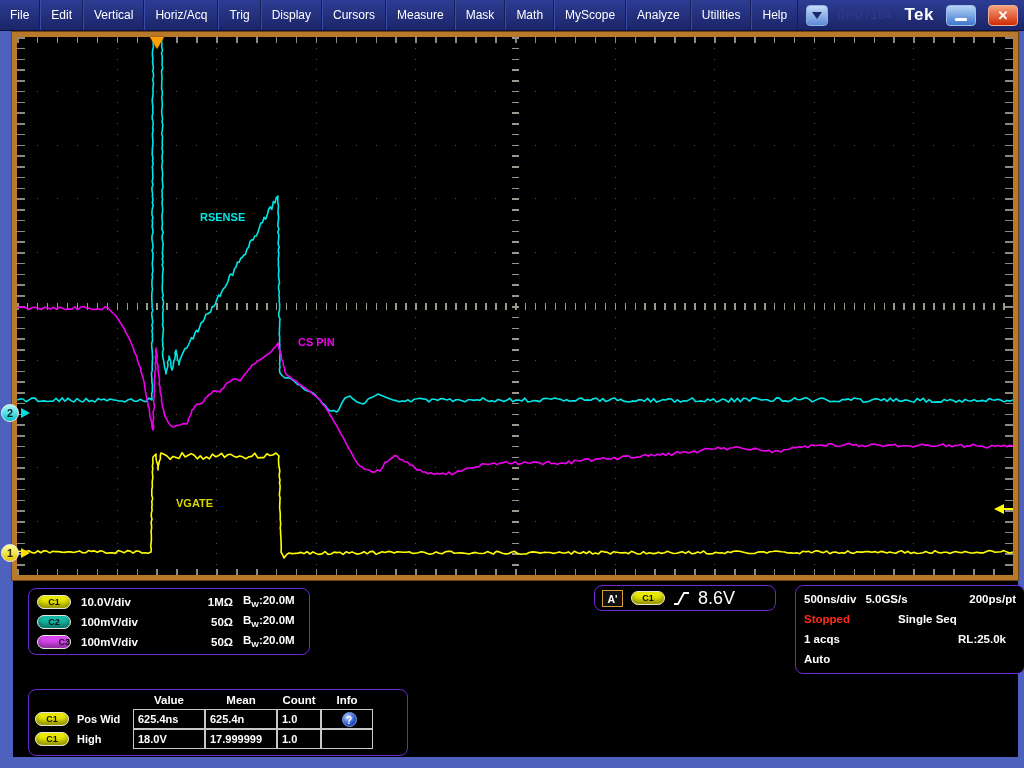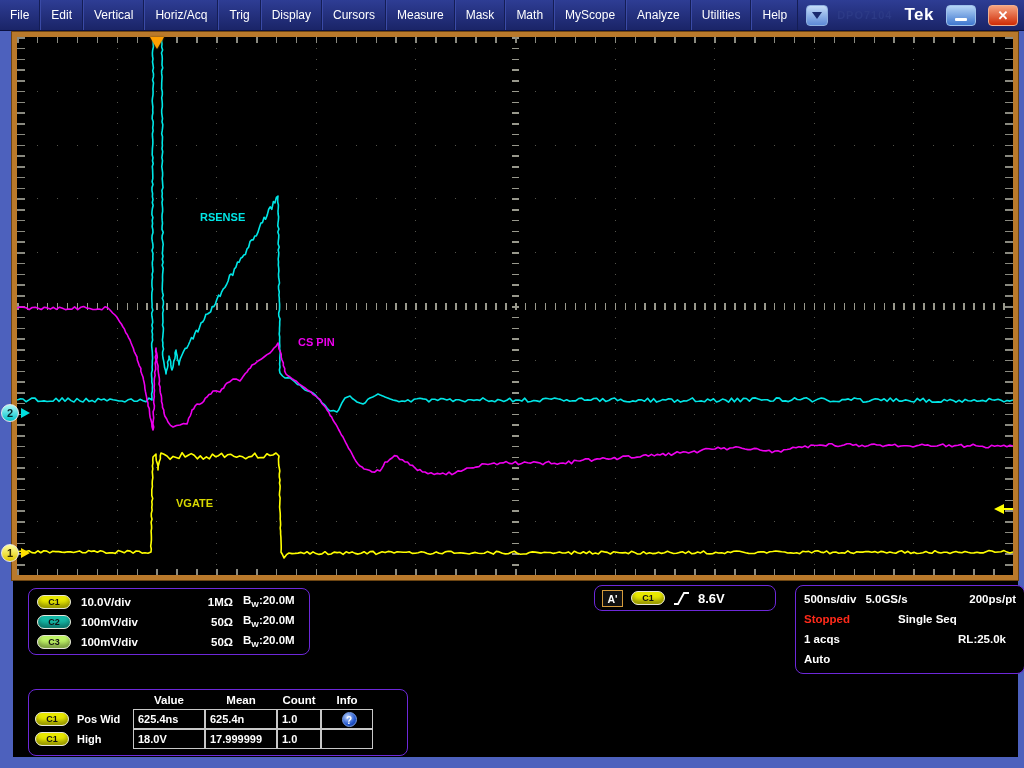--- a/index.html
+++ b/index.html
@@ -77,31 +77,31 @@
     background:#000; z-index:4; }
   .rbox { position:absolute; background:#000; border:1px solid #6d28d9; border-radius:8px; }
   .ch-box { left:15px; top:7px; width:282px; height:67px; padding:3px 8px; }
   .ch-row { display:flex; align-items:center; height:20px; color:#fff;
     font-size:11.5px; font-weight:bold; }
   .badge { display:inline-block; width:34px; height:14px; line-height:13px; border-radius:8px;
     text-align:center; font-size:9px; font-weight:bold; color:#111;
     border:1px solid #e6e6d8; box-shadow:inset 0 -4px 4px rgba(0,0,0,.35); }
   .badge-c1 { background:#e8e800; }
   .badge-c2 { background:#14b8a6; }
-  .badge-c3 { background:#bef264; }
+  .badge-c3 { background:#d946ef;text-align:right; }
   .ch-scale { width:104px; margin-left:10px; }
   .ch-imp { width:48px; text-align:right; }
   .ch-bw { margin-left:10px; }
   sub { font-size:8px; }
 
   .trig-box { left:581px; top:4px; width:182px; height:26px; display:flex;
     align-items:center; gap:8px; padding:0 7px; }
   .aux-badge { width:21px; height:17px; line-height:16px; text-align:center; color:#fff;
     font-size:10.5px; font-weight:bold; background:#101010; border:1px solid #d59b3c; }
-  .trig-level { color:#fff; font-size:13px; font-weight:bold; }
+  .trig-level { color:#fff; font-size:18px; font-weight:normal; }
 
   .timing-box { left:769px; top:4px; width:230px; height:89px; padding:3px 8px;
     color:#fff; font-size:11.5px; font-weight:bold;margin-left:13px; }
   .t-row { display:flex; align-items:center; height:20px; white-space:nowrap; }
   .stopped { color:#ff2a1a; }
 
   .meas-box { left:15px; top:108px; width:380px; height:67px; padding:1px 0 0 6px; }
   .meas-grid { display:grid; grid-template-columns:98px 72px 72px 44px 52px;
     color:#fff; font-weight:bold; }
   .mh { font-size:11.5px; text-align:center; height:18px; line-height:18px; }

